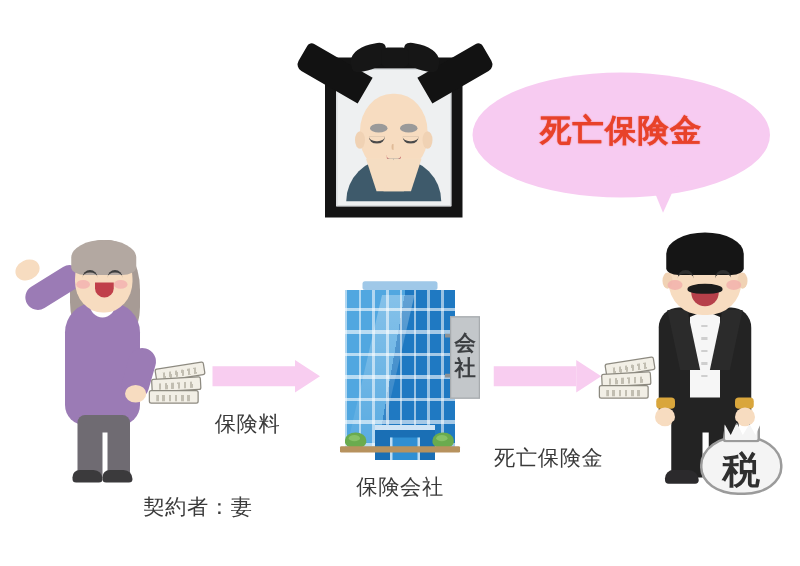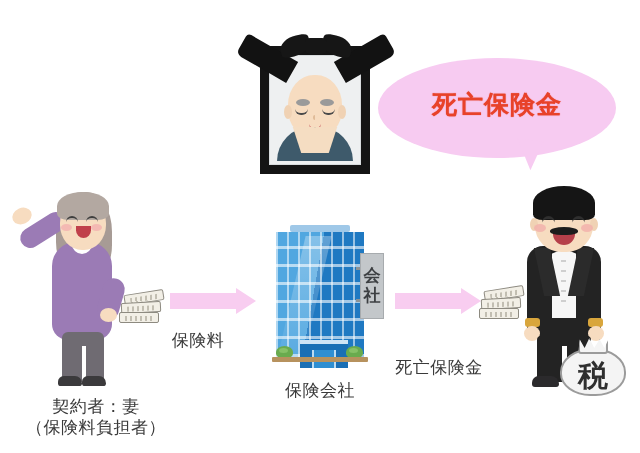--- a/index.html
+++ b/index.html
@@ -403,21 +403,21 @@
     text-align: center; color: #2f2f2f;
     font-size: 30px; font-weight: bold;
     font-family: "DejaVu Sans", sans-serif;
   }
 
   
   #label-insured { left: 245px; top: 8px; width: 140px; }
   #label-premium { left: 155px; top: 330px; width: 86px; }
   #label-company { left: 265px; top: 380px; width: 110px; }
   #label-benefit { left: 372px; top: 330px; width: 134px; margin-top: 27px; }
-  #label-contractor { left: 2px; top: 396px; width: 188px; }
+  #label-contractor { left: 14px; top: 396px; width: 188px; text-align: right; }
   #label-recipient { left: 488px; top: 400px; width: 142px; }
 </style>
 </head>
 <body>
 
 <div id="stage">
 
 
   <div class="abs person" id="portrait">
     <div class="pt-frame">
@@ -550,17 +550,16 @@
   </div>
 
   <div class="abs lbl" id="label-premium">保険料</div>
 
   <div class="abs lbl" id="label-company">保険会社</div>
 
   <div class="abs lbl" id="label-benefit">死亡保険金</div>
 
   <div class="abs lbl" id="label-contractor">
     <div>契約者：妻</div>
-    <div>（保険料負担者）</div>
   </div>
 
 
 </div>
 
 </body></html>

